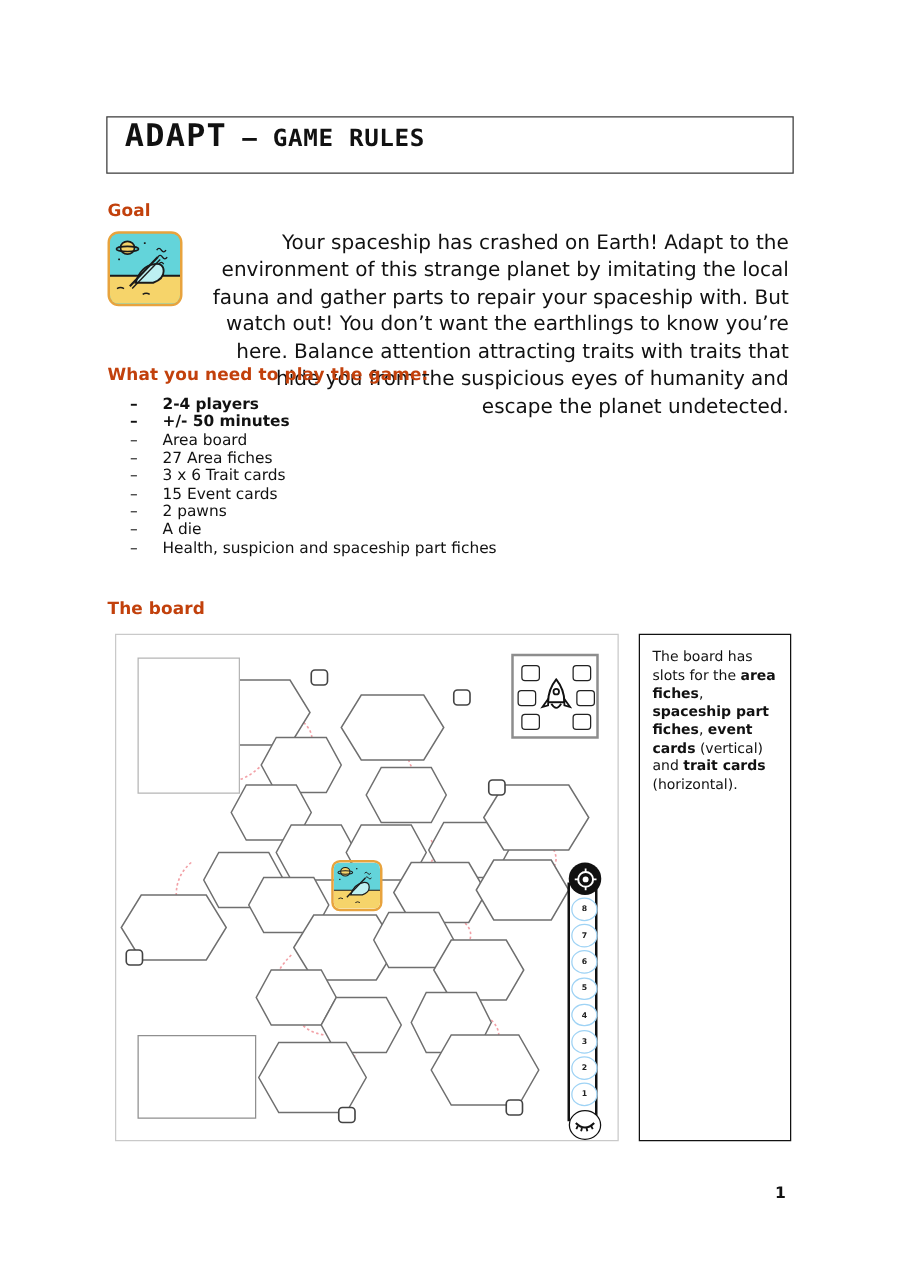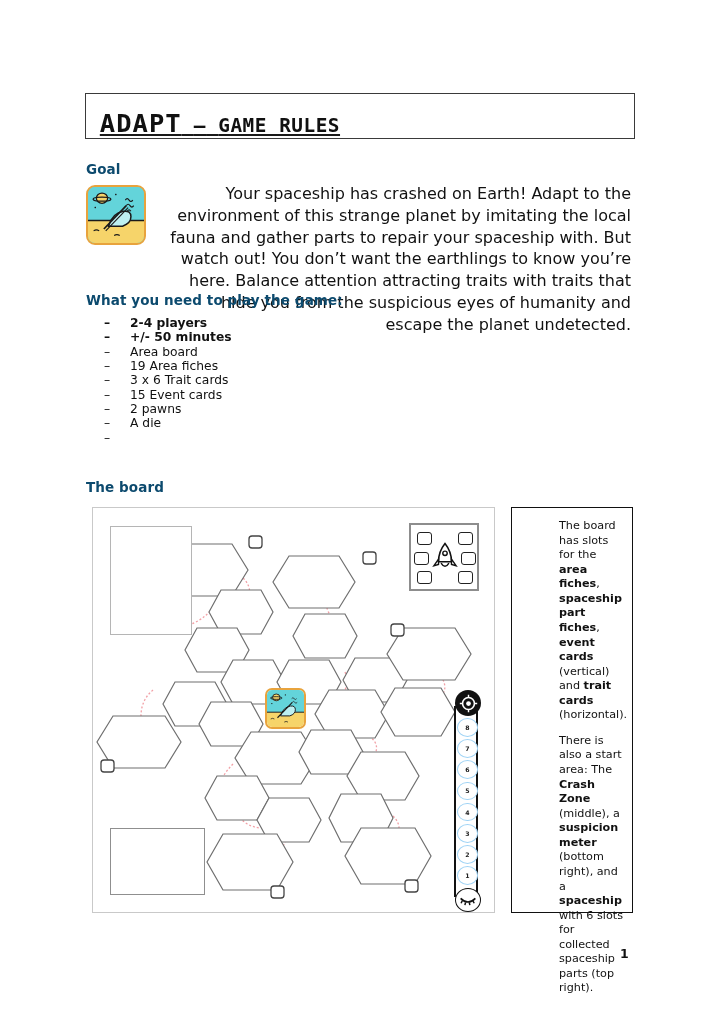--- a/index.html
+++ b/index.html
@@ -10,38 +10,38 @@
     color:#1a1a1a;
     position:relative;
     overflow:hidden;
   }
   .page{position:absolute;left:0;top:0;width:724px;height:1024px;}
 
   
   .title-box{
     position:absolute;left:85px;top:93px;width:548px;height:44px;
     border:1px solid #3a3a3a;background:#fff;
-    display:flex;align-items:flex-end;text-decoration:underline;
+    display:flex;align-items:flex-start;
   }
   .title-text{
     padding-left:16px;
     font-family:"DejaVu Sans Mono", monospace;
     font-weight:bold;
     font-size:25px;
     letter-spacing:1px;
     color:#111;
     transform:scaleX(1.02);
     white-space:nowrap;
   }
   .title-sub{font-size:19px;letter-spacing:0.5px;}
 
   
   .h-sec{
     position:absolute;
-    font-size:13.5px;font-weight:bold;color:#0c4a6e;
+    font-size:13.5px;font-weight:bold;color:#c2410c;
     letter-spacing:0.1px;
   }
   #goal-h{left:86px;top:161px;}
   #need-h{left:86px;top:292px;}
   #board-h{left:86px;top:479px;}
 
   
   .goal-wrap{position:absolute;left:86px;top:185px;width:545px;}
   .goal-icon{
     position:absolute;left:0;top:0;width:60px;height:60px;
@@ -106,21 +106,21 @@
     display:flex;align-items:center;justify-content:center;
   }
 
   
   .slot-v{position:absolute;left:17px;top:18px;width:82px;height:109px;border:1.6px solid #b5b5b5;background:#fff;box-sizing:border-box;}
   .slot-h{position:absolute;left:17px;top:320px;width:95px;height:67px;border:1.6px solid #8f8f8f;background:#fff;box-sizing:border-box;}
 
   
   .info-panel{
     position:absolute;left:511px;top:507px;width:122px;height:406px;
-    border:1.5px solid #111;background:#fff;box-sizing:border-box;padding-left:37px;
+    border:1.5px solid #111;background:#fff;box-sizing:border-box;
   }
   .info-body{padding:11px 9px 0 10px;font-size:11.2px;line-height:1.30;color:#111;}
   .info-body p{margin:0 0 11px 0;}
   .info-body b{font-weight:bold;}
 
   
   .page-num{
     position:absolute;left:620px;top:946px;
     font-size:12.5px;font-weight:bold;color:#111;
   }
@@ -170,40 +170,41 @@
       <div class="li bold">
         <span class="dash">–</span>
         <span>+/- 50 minutes</span>
       </div>
       <div class="li">
         <span class="dash">–</span>
         <span>Area board</span>
       </div>
       <div class="li">
         <span class="dash">–</span>
-        <span>19 Area fiches</span>
+        <span>27 Area fiches</span>
       </div>
       <div class="li">
         <span class="dash">–</span>
         <span>3 x 6 Trait cards</span>
       </div>
       <div class="li">
         <span class="dash">–</span>
         <span>15 Event cards</span>
       </div>
       <div class="li">
         <span class="dash">–</span>
         <span>2 pawns</span>
       </div>
       <div class="li">
         <span class="dash">–</span>
         <span>A die</span>
       </div>
       <div class="li">
         <span class="dash">–</span>
+        <span>Health, suspicion and spaceship part fiches</span>
       </div>
     </div>
 
   <div class="h-sec" id="board-h">The board</div>
 
   <div class="board-panel">
     <div class="board-inner">
 
       <svg class="board-svg" width="401" height="404" viewBox="0 0 401 404">
         <g fill="none" stroke="#f2a0a6" stroke-width="1.3" stroke-dasharray="2,2">
@@ -324,21 +325,18 @@
       </div>
 
     </div>
   </div>
 
   <div class="info-panel">
     <div class="info-body">
       <p>
         <span>The board has slots for the </span><b>area fiches</b><span>, </span><b>spaceship part fiches</b><span>, </span><b>event cards</b><span> (vertical) and </span><b>trait cards</b><span> (horizontal).</span>
       </p>
-      <p>
-        <span>There is also a start area: The </span><b>Crash Zone</b><span> (middle), a </span><b>suspicion meter</b><span> (bottom right), and a </span><b>spaceship</b><span> with 6 slots for collected spaceship parts (top right).</span>
-      </p>
     </div>
   </div>
 
   <div class="page-num">1</div>
 
 </div>
 
 </body></html>

